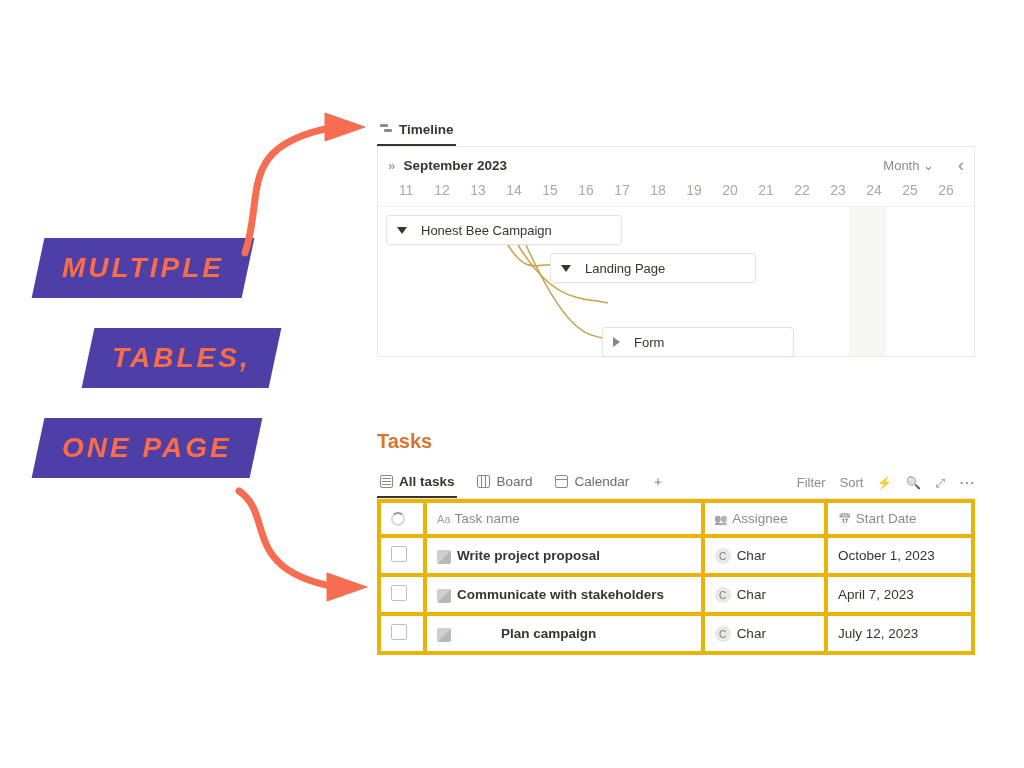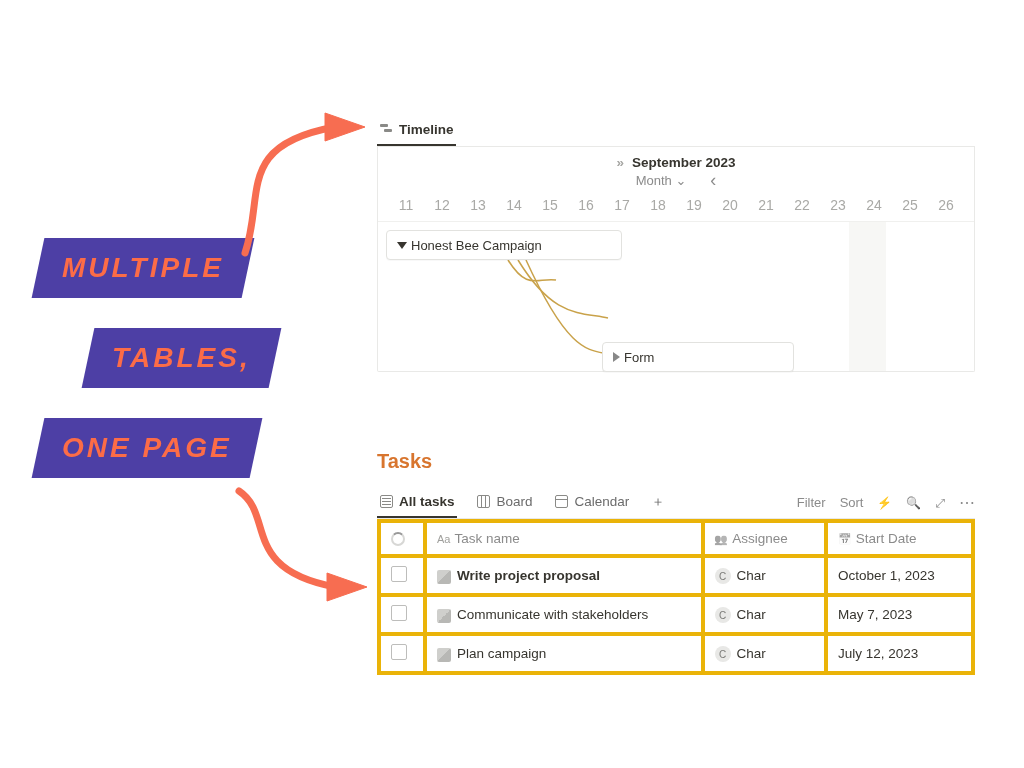--- a/index.html
+++ b/index.html
@@ -80,21 +80,20 @@
   .timeline-body {
     border: 1px solid #e9e9e7;
     border-top: none;
     border-radius: 0 0 2px 2px;
   }
   .tl-header {
     display: flex;
     align-items: center;
     justify-content: space-between;
     padding: 8px 10px 2px 10px;
-    flex-direction: column;
   }
   .tl-month { display:flex; align-items:center; gap:8px; font-weight:600; font-size:13.5px;}
   .tl-controls { display:flex; align-items:center; gap:24px; color:#8b8b8b; font-size:13px;}
   .tl-dates {
     display: grid;
     grid-template-columns: repeat(16, 1fr);
     padding: 4px 10px 8px 10px;
     font-size: 14px;
     color: #a9a9a6;
   }
@@ -107,35 +106,35 @@
       linear-gradient(to right, transparent 79%, #f7f7f5 79%, #f7f7f5 85.3%, transparent 85.3%);
   }
   .tl-bar {
     position: absolute;
     background: #ffffff;
     border: 1px solid #e2e2df;
     border-radius: 4px;
     height: 30px;
     display: flex;
     align-items: center;
-    gap: 4px;
+    gap: 14px;
     padding: 0 10px;
     font-size: 13px;
     box-shadow: 0 1px 1px rgba(0,0,0,0.03);
   }
   .bar1 { left: 8px; top: 8px; width: 236px; }
   .bar2 { left: 172px; top: 46px; width: 206px; }
   .bar3 { left: 224px; top: 84px; width: 186px; }
   .bar4 { left: 224px; top: 120px; width: 192px; }
   .tri-down { width:0;height:0;border-left:5px solid transparent;border-right:5px solid transparent;border-top:7px solid #37352f;}
   .tri-right { width:0;height:0;border-top:5px solid transparent;border-bottom:5px solid transparent;border-left:7px solid #888;}
   .dep-lines { position:absolute; left:0; top:0; width:100%; height:100%; pointer-events:none;}
 
   
-  .tasks { top: 450px; }
+  .tasks { top: 430px; }
   .tasks-toolbar-right {
     margin-left: auto;
     display: flex;
     align-items: center;
     gap: 14px;
     color: #8b8b8b;
     font-size: 13px;
     justify-content: center;
   }
   .tbl {
@@ -252,20 +251,24 @@
     </div>
     <div class="tl-rows">
       <svg class="dep-lines">
         <path d="M 130 38 C 150 70, 160 55, 178 58" stroke="#c9a24a" stroke-width="1.5" fill="none"></path>
         <path d="M 140 38 C 175 95, 200 90, 230 96" stroke="#c9a24a" stroke-width="1.5" fill="none"></path>
         <path d="M 148 38 C 190 130, 210 128, 230 132" stroke="#c9a24a" stroke-width="1.5" fill="none"></path>
       </svg>
       <div class="tl-bar bar1">
         <span class="tri-down"></span>
         <span>Honest Bee Campaign</span>
+      </div>
+      <div class="tl-bar bar2">
+        <span class="tri-down"></span>
+        <span>Landing Page</span>
       </div>
       <div class="tl-bar bar4">
         <span class="tri-right"></span>
         <span>Form</span>
       </div>
     </div>
   </div>
 </div>
 
 <div class="db-block tasks">
@@ -312,25 +315,25 @@
     </thead>
     <tbody>
       <tr>
         <td class="col-check"><span class="chk"></span></td>
         <td><span class="page-icon"></span><span style="font-weight:600;">Write project proposal</span></td>
         <td><span class="avatar">C</span><span>Char</span></td>
         <td>October 1, 2023</td>
       </tr>
       <tr>
         <td class="col-check"><span class="chk"></span></td>
-        <td><span class="page-icon"></span><span style="font-weight:400;">Communicate with stakeholders</span></td>
+        <td><span class="page-icon"></span><span style="font-weight:700;">Communicate with stakeholders</span></td>
         <td><span class="avatar">C</span><span>Char</span></td>
-        <td>May 7, 2023</td>
+        <td>April 7, 2023</td>
       </tr>
       <tr>
         <td class="col-check"><span class="chk"></span></td>
-        <td><span class="page-icon"></span><span style="font-weight:400;">Plan campaign</span></td>
+        <td><span class="page-icon"></span><span style="font-weight:700;margin-left:44px;">Plan campaign</span></td>
         <td><span class="avatar">C</span><span>Char</span></td>
         <td>July 12, 2023</td>
       </tr>
     </tbody>
   </table>
 </div>
 
 </body></html>

